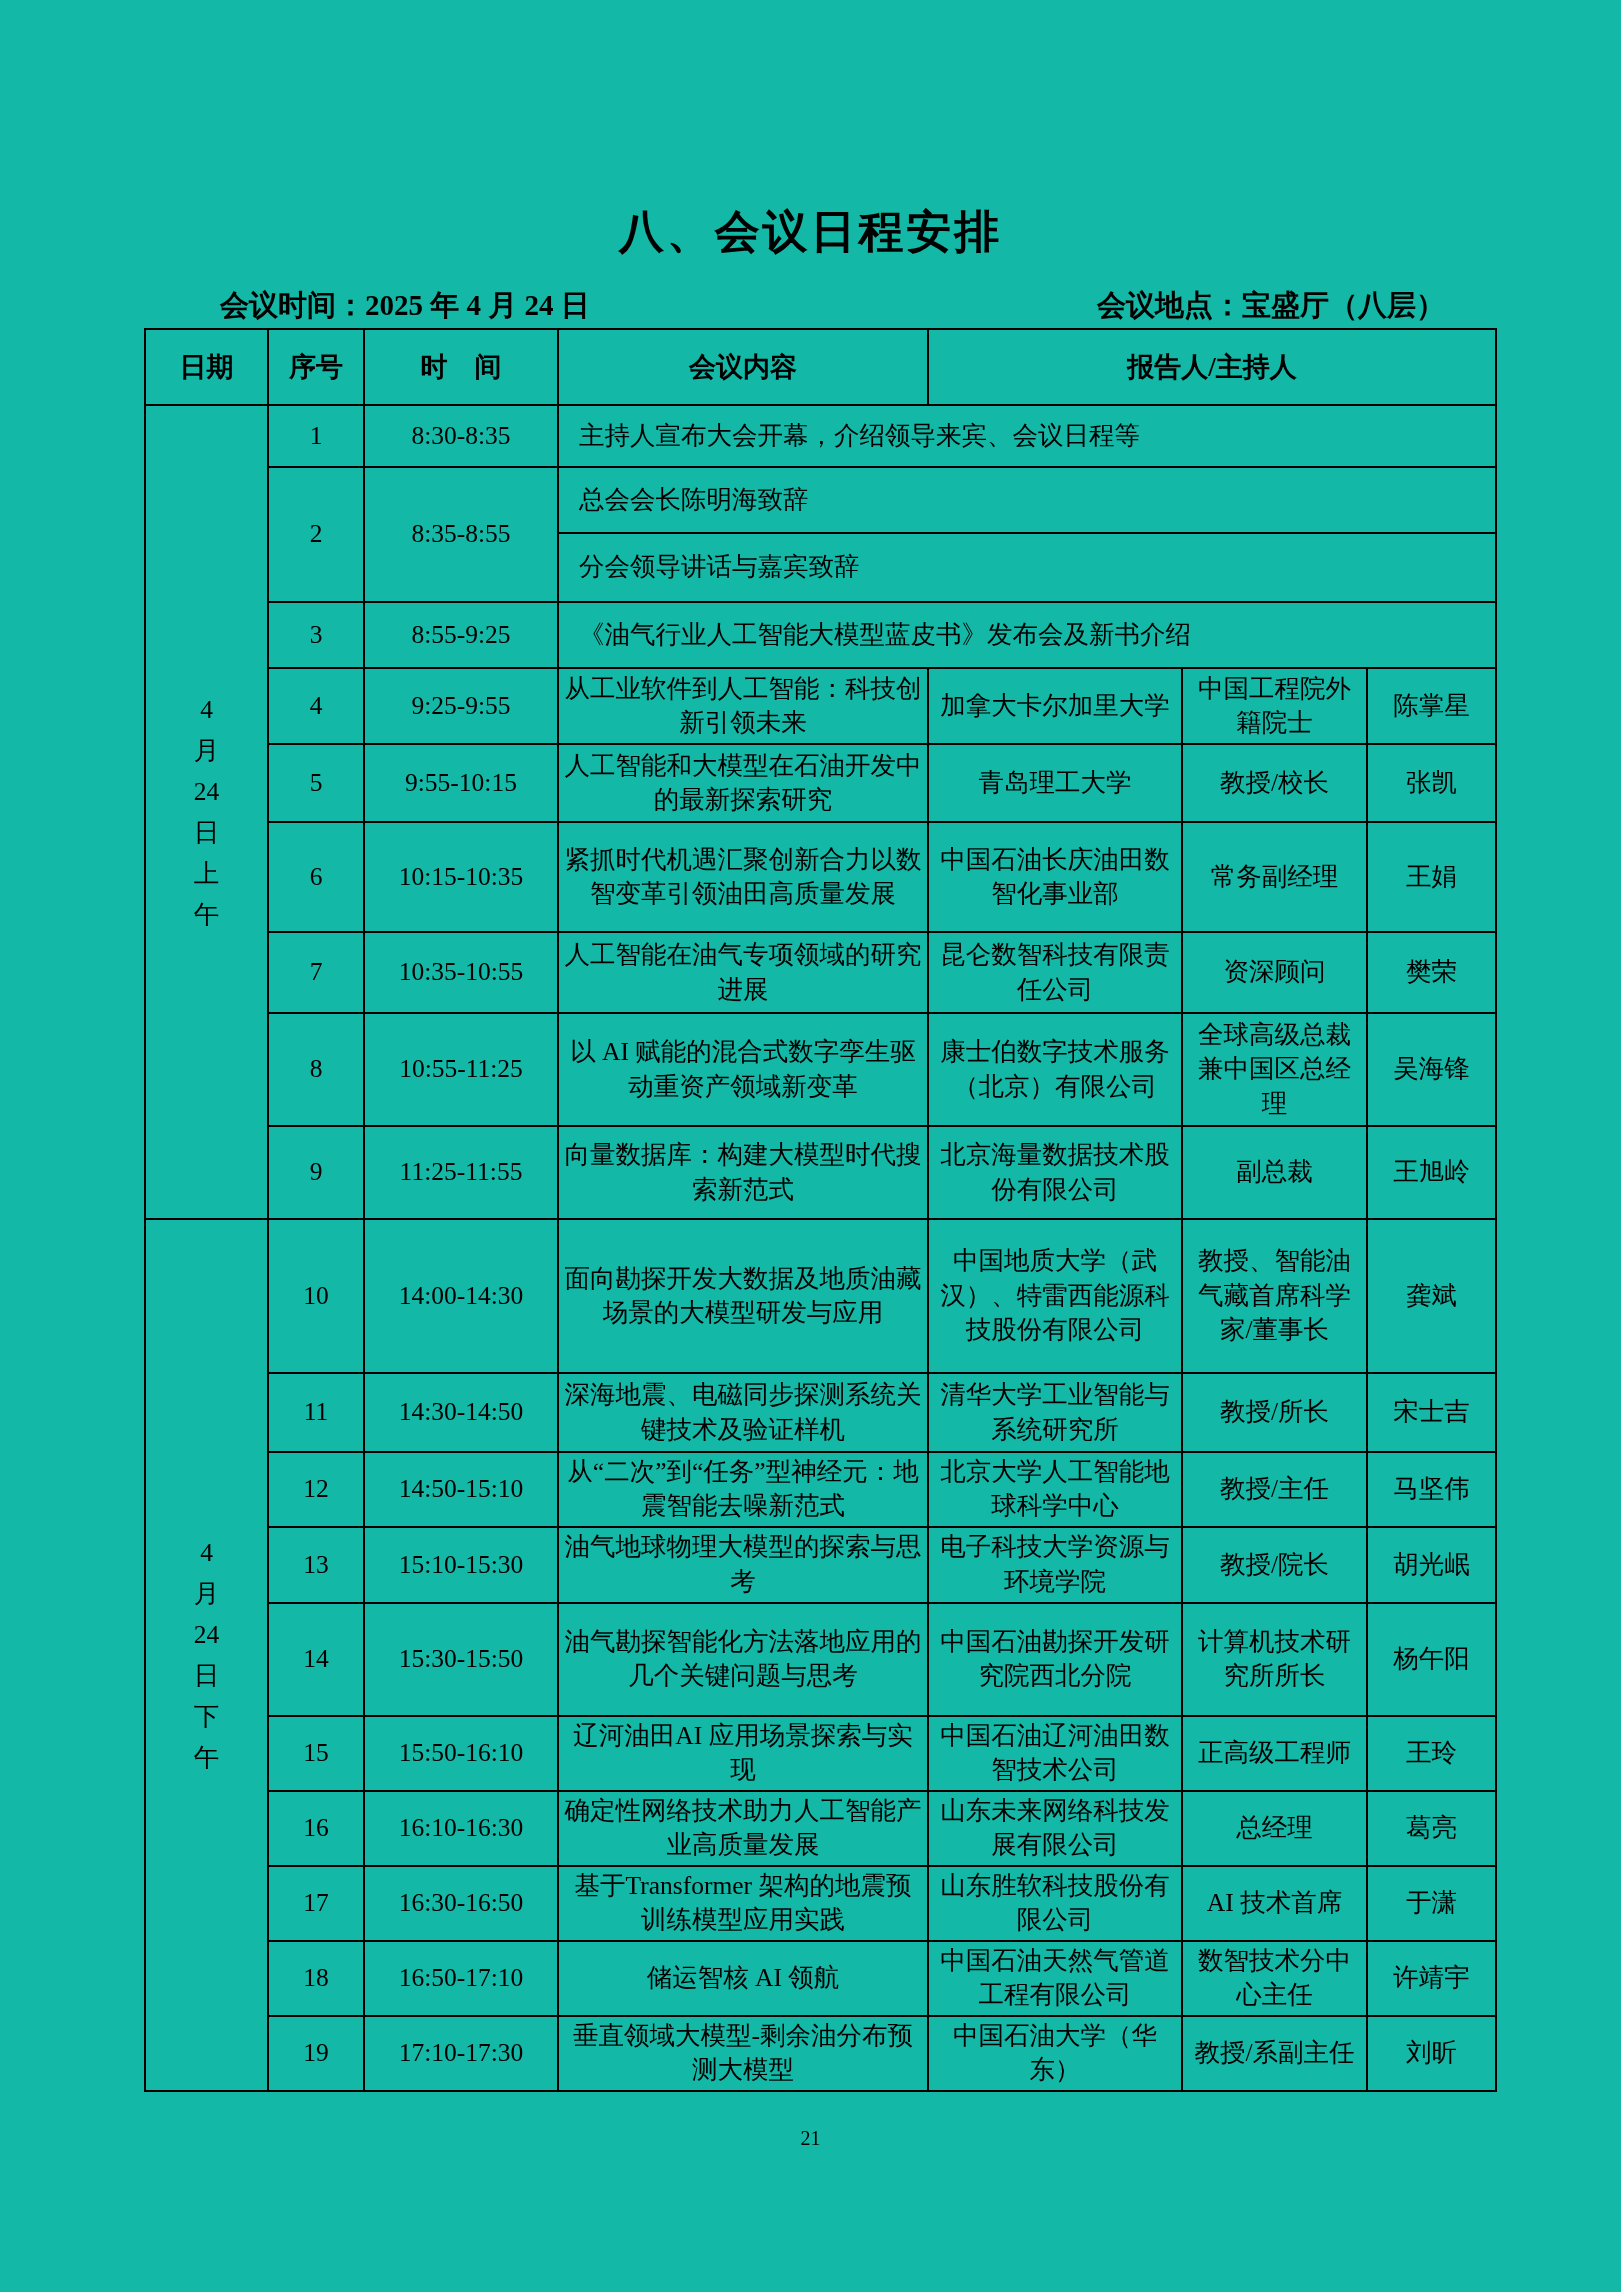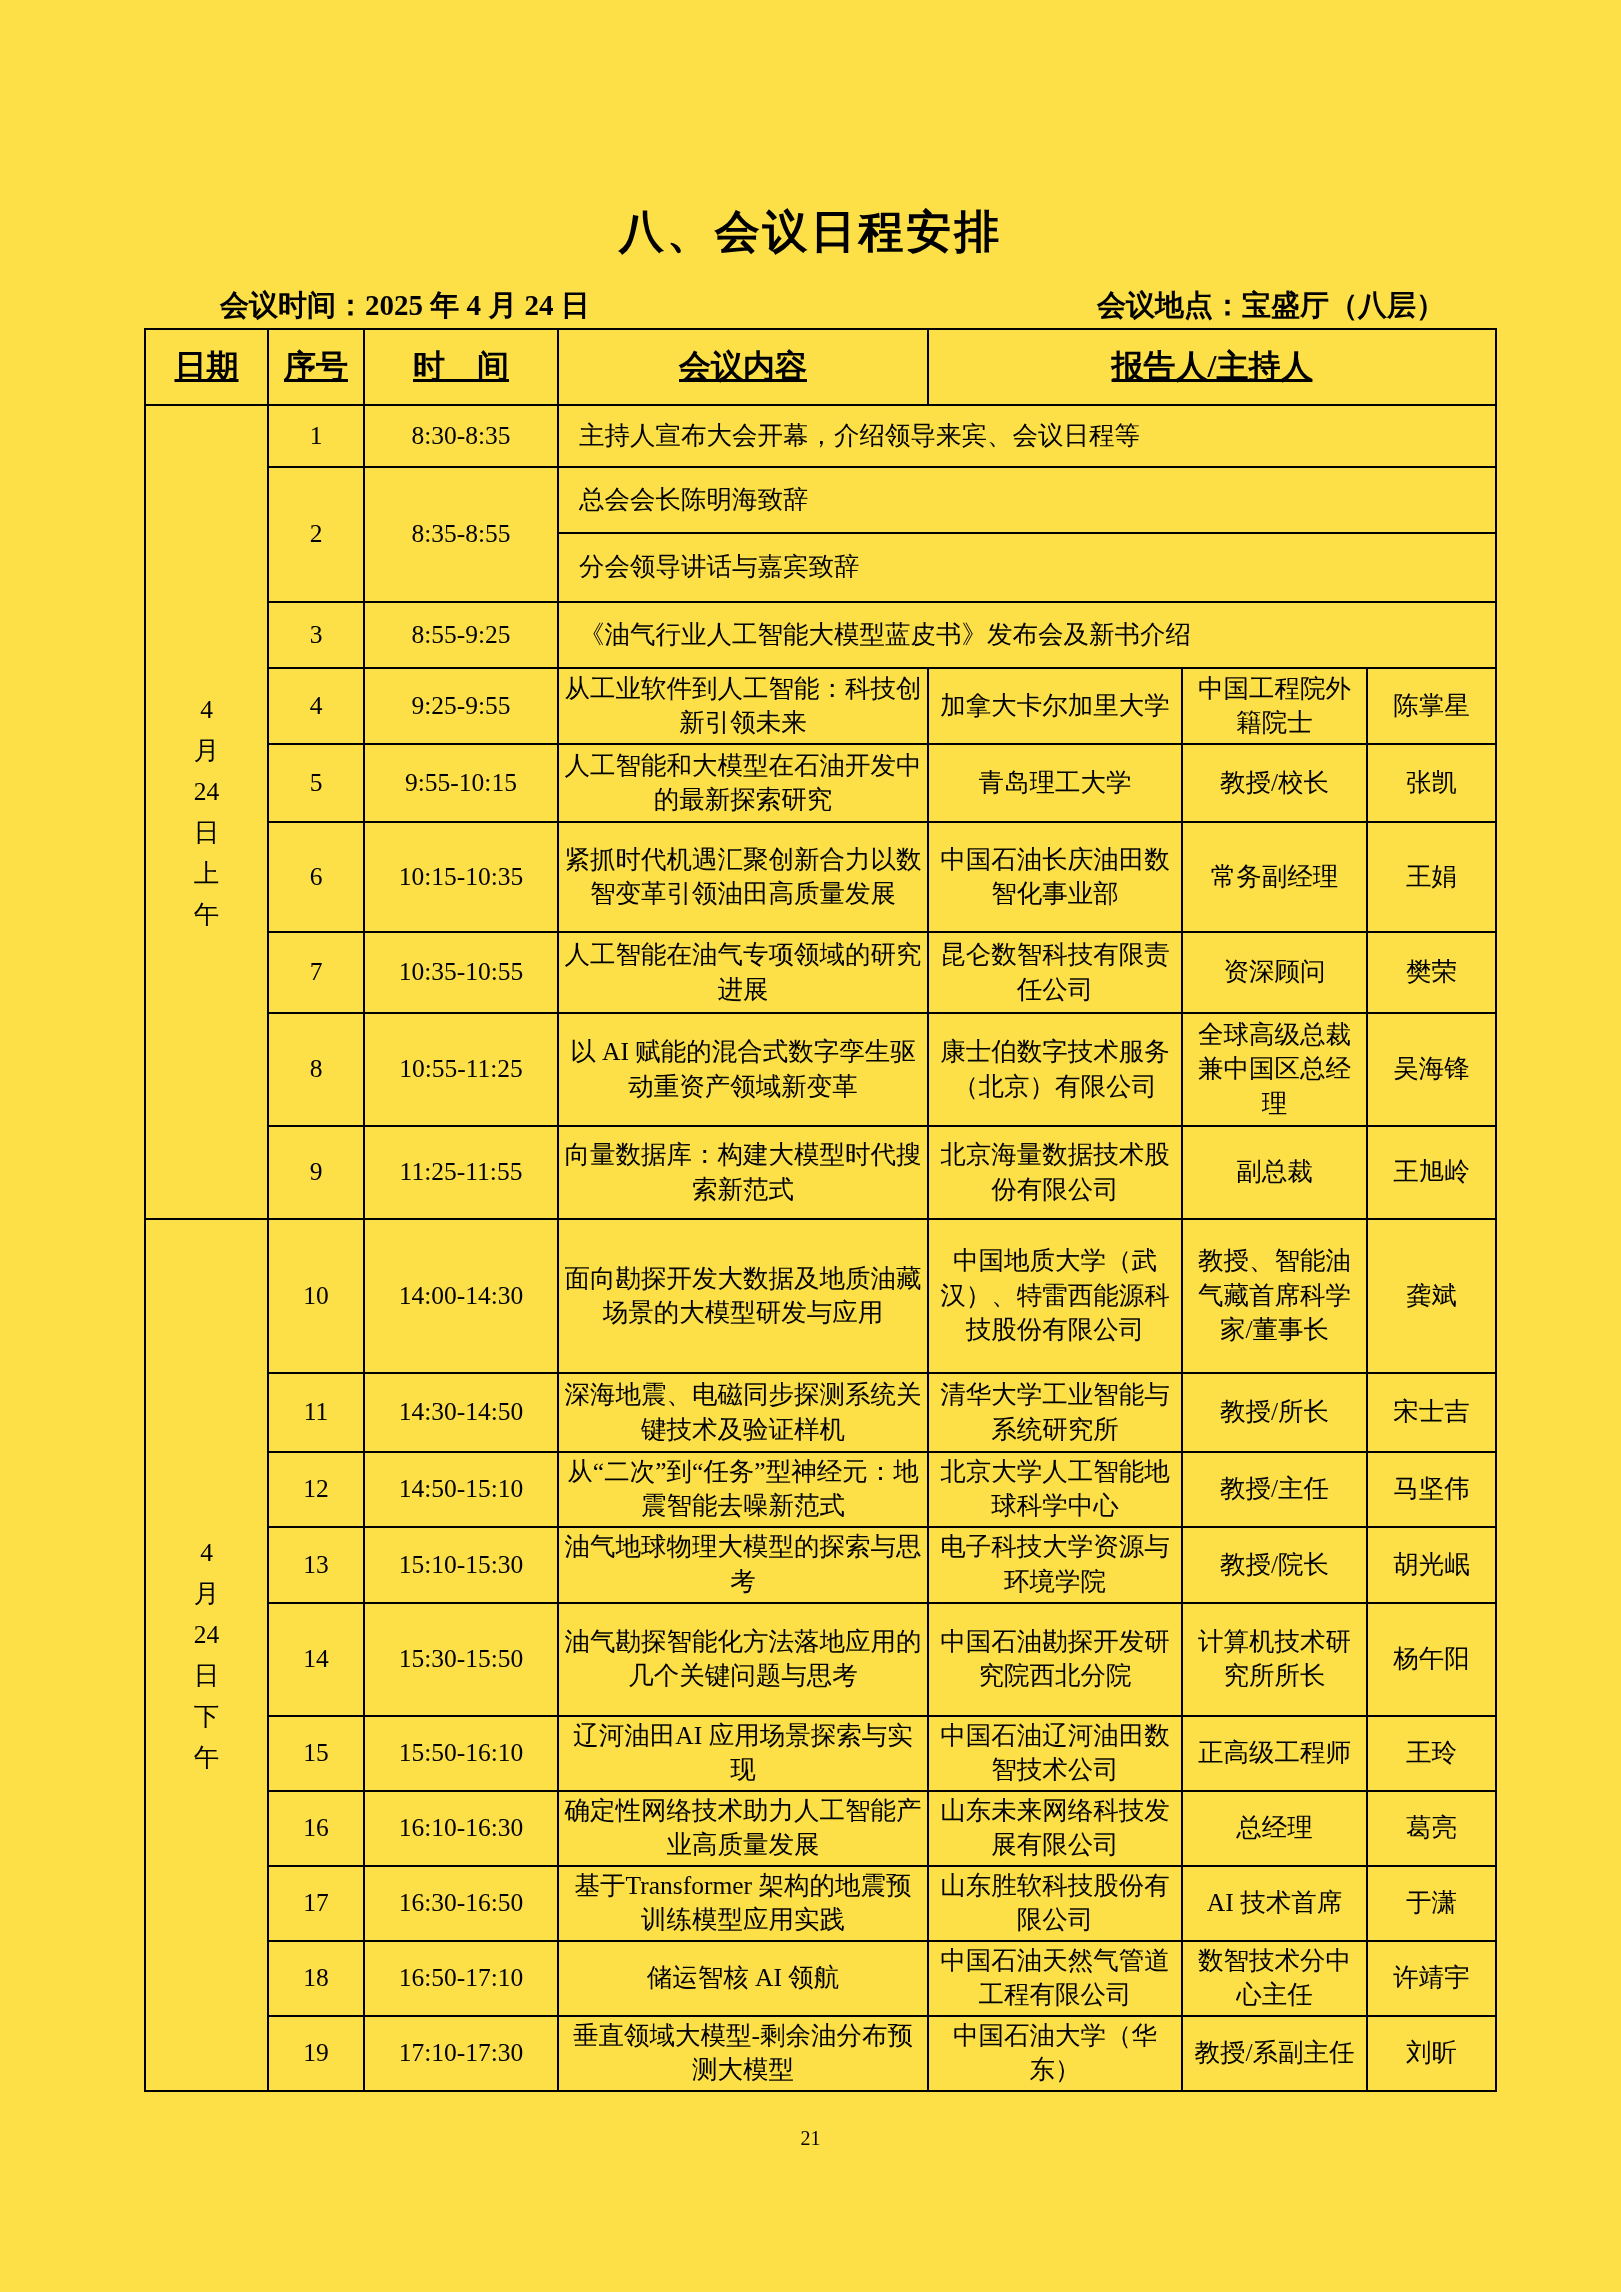--- a/index.html
+++ b/index.html
@@ -1,21 +1,21 @@
 <!DOCTYPE html>
 <html><head>
 <meta charset="utf-8">
 <style>
   html, body { margin: 0; padding: 0; background: #888; }
   .page {
     position: relative;
     width: 1621px;
     height: 2293px;
     margin: 0 auto;
-    background: #fde047;
+    background: #14b8a6;
     color: #000;
     font-family: "Liberation Serif", "DejaVu Serif", serif;
     overflow: hidden;
   }
   .doc-title {
     position: absolute;
     top: 202px;
     left: 0;
     width: 100%;
     text-align: center;
@@ -47,23 +47,22 @@
     border: 2px solid #000;
     text-align: center;
     vertical-align: middle;
     font-size: 25.5px;
     line-height: 1.35;
     padding: 2px 4.9px;
     overflow: hidden;
   }
   table.schedule thead th {
     font-weight: bold;
-    font-size: 32px;
+    font-size: 27px;
     height: 70px;
-    text-decoration: underline;
   }
   td.date-cell {
     font-size: 28px;
     padding: 0;
   }
   td.date-cell .date-char {
     line-height: 41px;
     text-align: center;
   }
   td.no-cell { font-size: 25.5px; }

